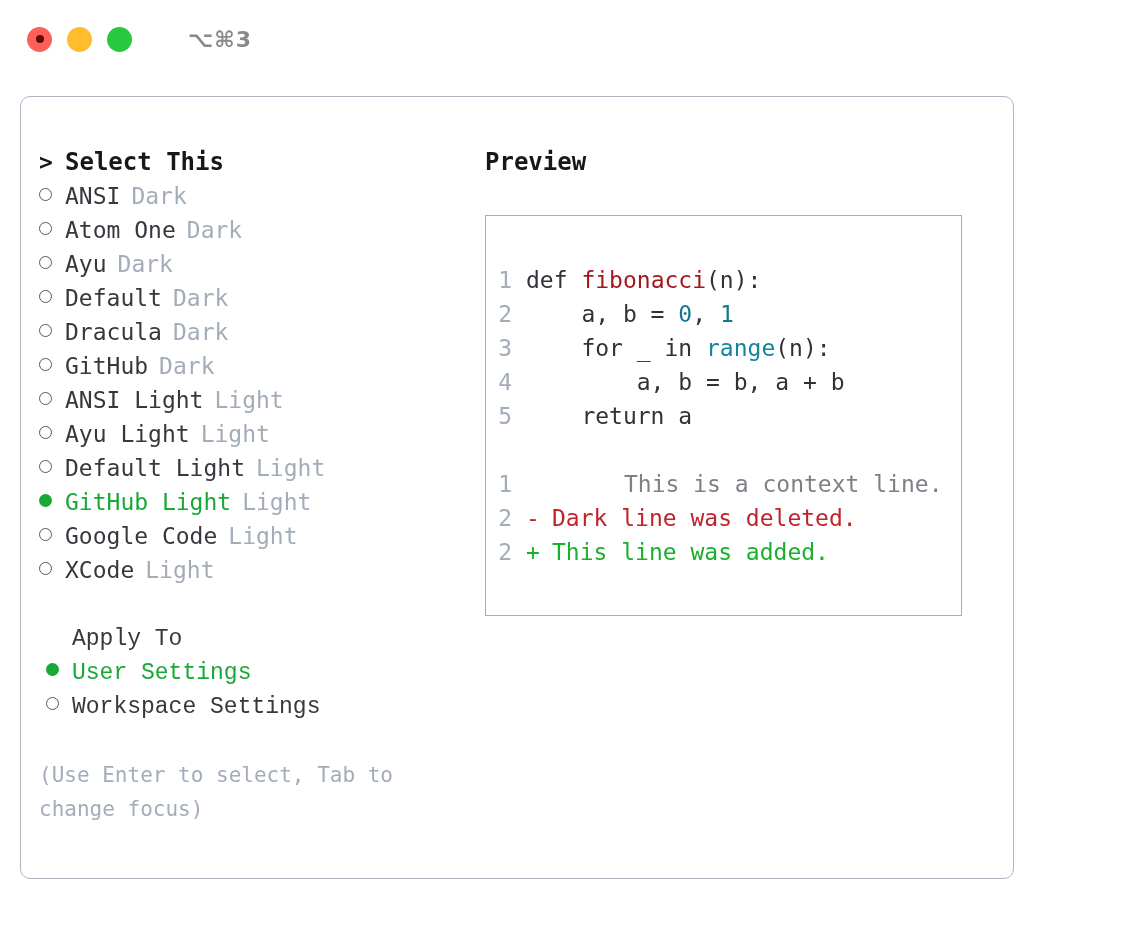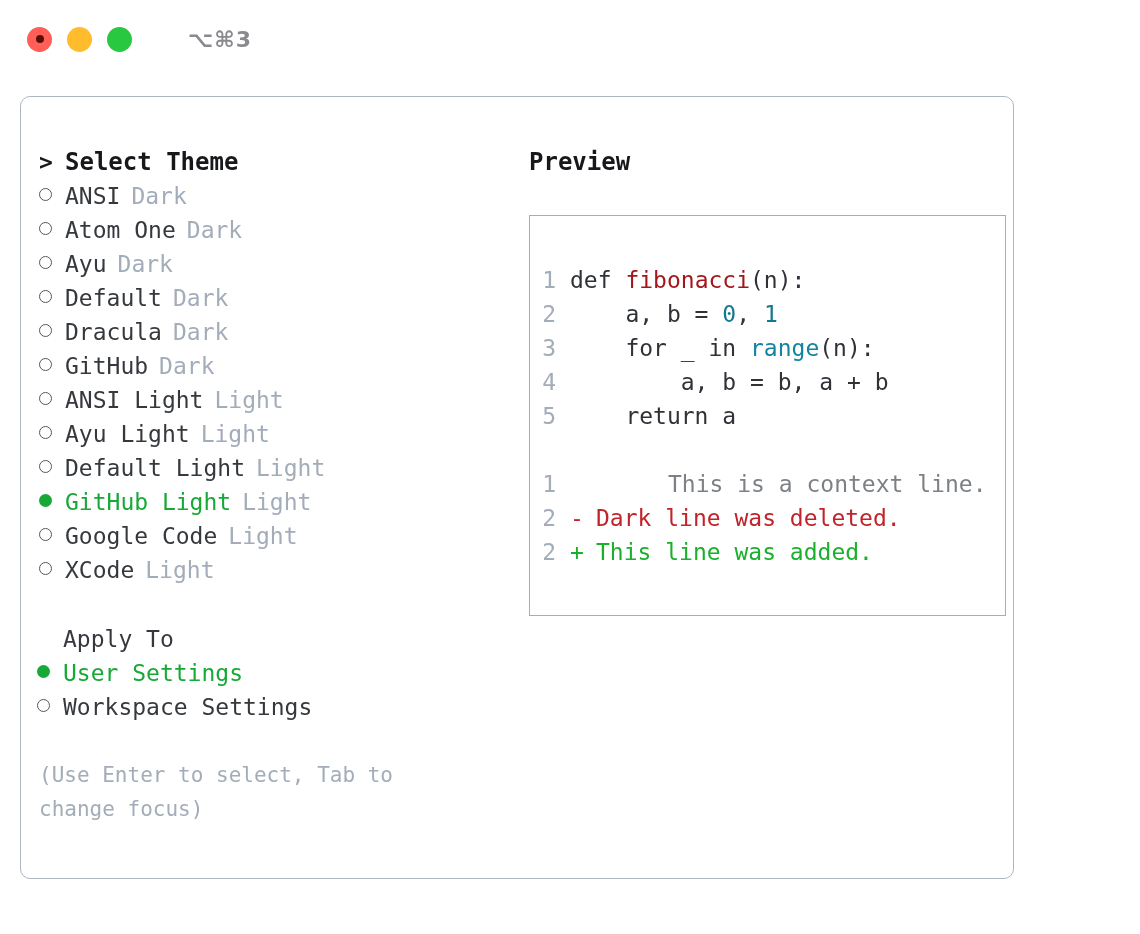--- a/index.html
+++ b/index.html
@@ -143,23 +143,24 @@
   }
   .theme-name.selected { color: #17a936; }
 
   .theme-kind {
     color: #a3acb9;
   }
 
   
   #apply-to-block {
     position: absolute;
-    left: 16px;
+    left: 25px;
     top: 525px;
     width: 440px;
+    font-family: Liberation Mono, monospace;
   }
   #apply-to-label {
     padding-left: 26px;
     font-size: 23px;
     line-height: 34px;
     color: #35383d;
     height: 34px;
     white-space: nowrap;
   }
   .apply-name { color: #35383d; }
@@ -172,21 +173,21 @@
     top: 661px;
     width: 400px;
     font-size: 21px;
     line-height: 34px;
     color: #a3acb9;
   }
 
   
   #preview-column {
     position: absolute;
-    left: 508px;
+    left: 464px;
     top: 48px;
     width: 490px;
   }
   #preview-header {
     font-size: 24px;
     font-weight: bold;
     color: #16181c;
     line-height: 34px;
     height: 34px;
   }
@@ -243,21 +244,21 @@
     <div id="titlebar-title">⌥⌘3</div>
   </div>
 
   <div id="main-panel">
     <div id="panel-body">
 
       <div id="theme-column">
 
         <div class="row" id="select-theme-header">
           <span class="marker">&gt;</span>
-          <span>Select Theme</span>
+          <span>Select This</span>
         </div>
 
         <div id="theme-list">
             <div class="row">
               <span class="marker"><span class="bullet-ring"></span></span>
               <span class="theme-name">ANSI</span>
               <span class="theme-kind">Dark</span>
             </div>
             <div class="row">
               <span class="marker"><span class="bullet-ring"></span></span>

